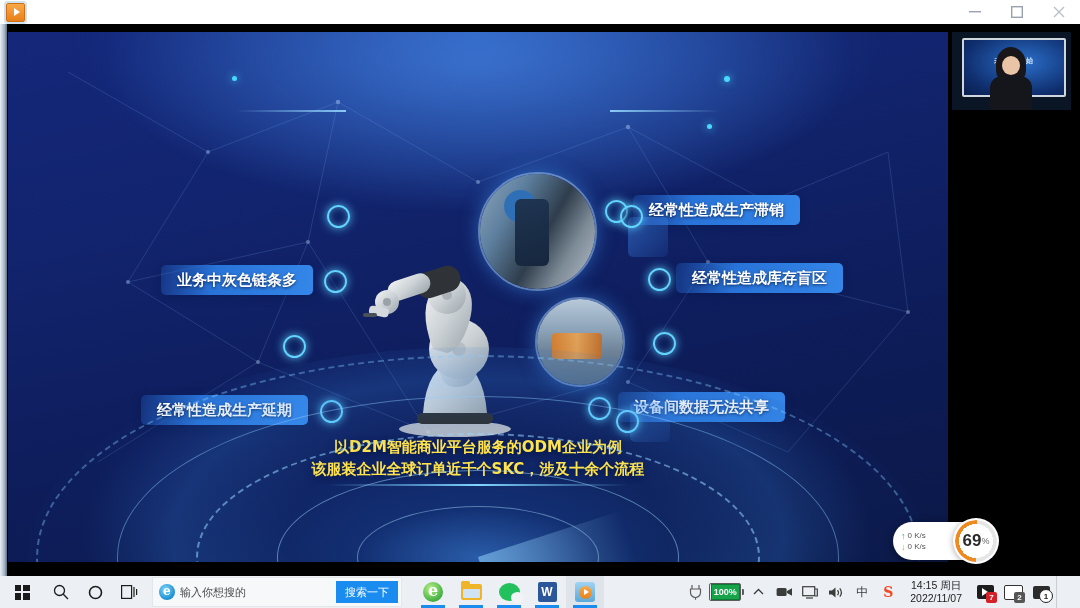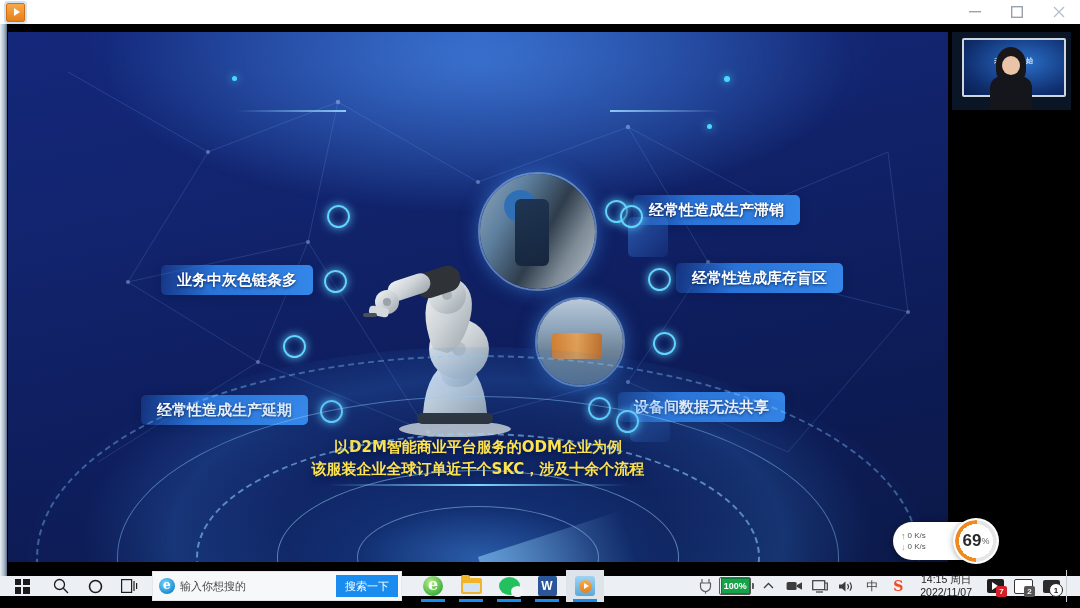--- a/index.html
+++ b/index.html
@@ -163,21 +163,21 @@
     display:flex;align-items:center;justify-content:center;
   }
   .nw-arc{position:absolute;inset:2px;border-radius:50%;
     background:conic-gradient(from 180deg,#f08a1e 0 51%,#e6e6e6 51% 100%);
     -webkit-mask:radial-gradient(circle,transparent 0 17px,#000 17px);
             mask:radial-gradient(circle,transparent 0 17px,#000 17px);}
   .nw-val{position:relative;font-size:17px;font-weight:bold;color:#2b2b2b;}
   .nw-pct{font-size:9px;color:#666;}
 
   
-  .taskbar{position:absolute;left:0;top:576px;width:1080px;height:20px;background:#eceff3;
+  .taskbar{position:absolute;left:0;top:576px;width:1080px;height:32px;background:#eceff3;
     display:flex;align-items:center;}
   .tb-btn{width:44px;height:32px;display:flex;align-items:center;justify-content:center;}
   .tb-btn.sm{width:34px;}
   .win-logo{width:15px;height:15px;display:grid;grid-template-columns:1fr 1fr;grid-template-rows:1fr 1fr;gap:2px;}
   .win-logo i{background:#1b1b1b;display:block;}
   .searchbox{display:flex;align-items:center;height:28px;margin-left:6px;width:248px;background:#f7f8fa;border:1px solid #e3e6ea;}
   .sb-ie{width:16px;height:16px;margin:0 5px 0 6px;border-radius:50%;
     background:radial-gradient(circle at 40% 35%,#7fd6ff,#1a8fd1 70%);position:relative;}
   .sb-ie::after{content:"e";position:absolute;left:4px;top:0px;color:#fff;font-size:12px;font-weight:bold;line-height:15px;font-family:"DejaVu Serif",serif;}
   .sb-ph{flex:1;font-size:11px;color:#4a4a4a;}
@@ -191,21 +191,21 @@
   .folder-ic::before{content:"";position:absolute;left:0;top:-3px;width:9px;height:4px;background:#f0b429;border-radius:2px 2px 0 0;}
   .folder-ic::after{content:"";position:absolute;left:2px;top:5px;width:17px;height:9px;background:#cfe3f5;border-radius:1px;}
   .wechat-ic{width:21px;height:18px;border-radius:50%;background:#22c15e;position:relative;}
   .wechat-ic::after{content:"";position:absolute;right:-4px;bottom:-2px;width:13px;height:11px;border-radius:50%;background:#f1f3f5;}
   .word-ic{width:19px;height:20px;background:#2b579a;border-radius:2px;color:#fff;font-size:12px;font-weight:bold;
     display:flex;align-items:center;justify-content:center;}
   .player-ic{width:20px;height:20px;border-radius:3px;background:linear-gradient(#9fd4f2,#5aa9db);
     display:flex;align-items:center;justify-content:center;}
   .player-ic i{display:block;width:13px;height:13px;border-radius:50%;background:linear-gradient(#f8a94b,#e8801a);position:relative;}
   .player-ic i::after{content:"";position:absolute;left:5px;top:3px;border-left:5px solid #fff;border-top:3.5px solid transparent;border-bottom:3.5px solid transparent;}
-  .tray{margin-left:auto;display:flex;align-items:center;gap:2px;padding-right:6px;}
+  .tray{margin-left:auto;display:flex;align-items:center;gap:2px;padding-right:16px;}
   .tray-ic{width:24px;height:32px;display:flex;align-items:center;justify-content:center;color:#3c3c3c;font-size:12px;}
   .battery{display:flex;align-items:center;}
   .bat-body{height:14px;padding:0 2px;background:#16a34a;color:#fff;font-size:9px;font-weight:bold;
     display:flex;align-items:center;border:1px solid #0d7a36;}
   .bat-frame{width:30px;height:16px;border:1.5px solid #5c5c5c;border-radius:2px;display:flex;align-items:center;justify-content:center;}
   .bat-tip{width:2px;height:6px;background:#5c5c5c;margin-left:1px;border-radius:0 1px 1px 0;}
   .clock{padding:0 8px;text-align:center;font-size:10.5px;color:#1d1d1d;line-height:13px;}
   .notif{width:26px;height:32px;display:flex;align-items:center;justify-content:center;position:relative;}
   .badge{position:absolute;right:1px;bottom:5px;min-width:11px;height:11px;border-radius:2px;color:#fff;font-size:8px;
     display:flex;align-items:center;justify-content:center;font-weight:bold;}

